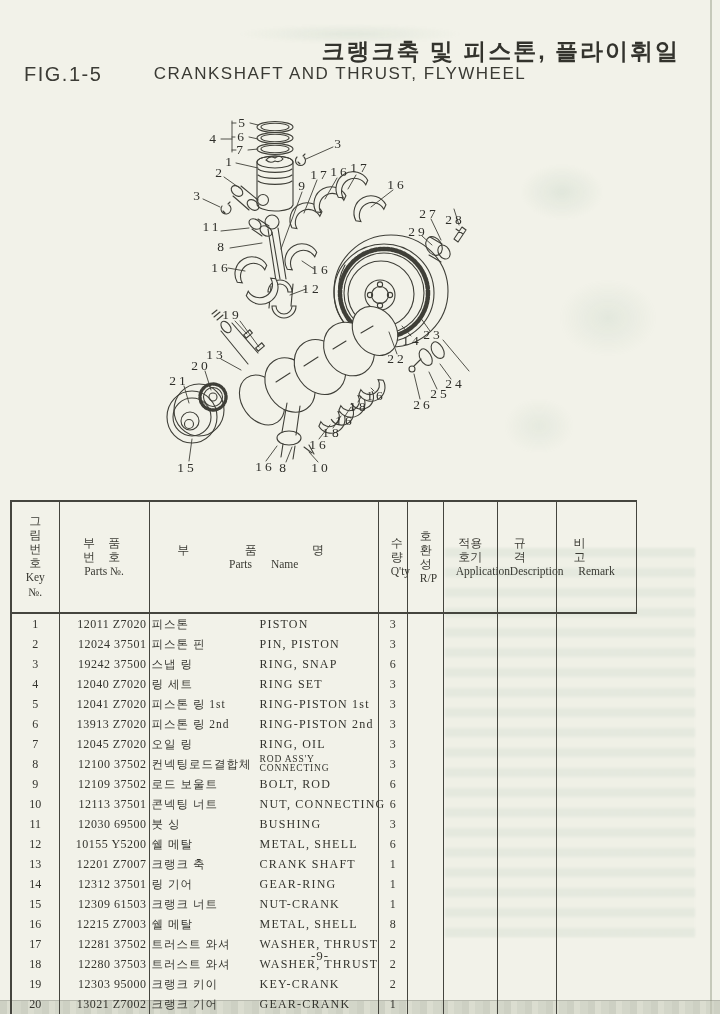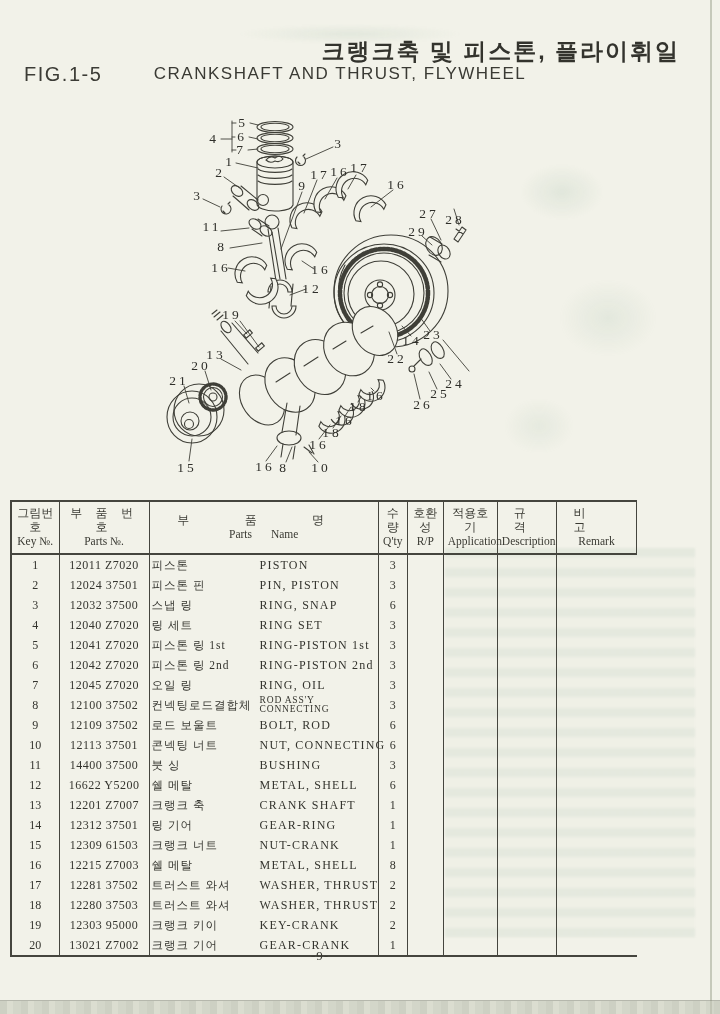--- a/index.html
+++ b/index.html
@@ -53,39 +53,39 @@
   
   table.parts{
     position:absolute;left:10px;top:500px;width:627px;
     border-collapse:collapse;table-layout:fixed;
     font-size:12px;color:#34342e;
     border-left:2px solid #45453e;border-bottom:2px solid #45453e;
   }
   table.parts thead th{
     border-top:2px solid #45453e;border-bottom:2px solid #45453e;
     border-right:1.2px solid #45453e;
-    height:43px;padding:4px;font-weight:normal;vertical-align:middle;
+    height:43px;padding:12px;font-weight:normal;vertical-align:middle;
     font-family:"Liberation Sans", sans-serif;
   }
   table.parts thead th:last-child{border-right:1.5px solid #45453e;margin-top:36px;}
   table.parts td{
     border-right:1.2px solid #45453e;height:20px;padding:0 2px;
     overflow:visible;white-space:nowrap;
   }
   table.parts td:last-child{border-right:none;}
   .hk{display:block;font-size:12px;line-height:14px;text-align:center;color:#3a3a33;}
   .he{display:block;font-size:11.5px;line-height:15px;text-align:center;color:#3a3a33;font-family:"Liberation Serif", serif;}
   th.c-key .hk{letter-spacing:0;}
   th.c-pno .hk{letter-spacing:5px;}
   th.c-name .hk{letter-spacing:26px;}
   th.c-name .he{word-spacing:16px;}
   th.c-desc .hk{letter-spacing:14px;}
   th.c-rem .hk{letter-spacing:34px;}
   td.key,td.qty{text-align:center;}
-  td.pno{text-align:center;letter-spacing:.5px;}
+  td.pno{text-align:right;letter-spacing:.5px;}
   td.name{padding-left:4px;}
   .nk{display:inline-block;width:92px;font-size:11.5px;letter-spacing:1px;vertical-align:middle;}
   .ne{display:inline-block;font-size:12px;letter-spacing:1.2px;vertical-align:middle;padding-left:16px;}
   .ne.two{font-size:9.5px;line-height:9.5px;letter-spacing:.8px;}
   .page-number{
     position:absolute;left:0;top:948px;width:640px;text-align:center;
     font-size:13px;letter-spacing:1px;color:#3a3a33;
   }
 </style>
 </head>
@@ -335,21 +335,21 @@
     </td>
     <td class="qty">3</td>
     <td class="rp"></td>
     <td class="app"></td>
     <td class="desc"></td>
     <td class="rem"></td>
   </tr>
 
   <tr>
     <td class="key">3</td>
-    <td class="pno">12032 37500</td>
+    <td class="pno">19242 37500</td>
     <td class="name">
       <span class="nk">스냅 링</span><span class="ne">RING, SNAP</span>
     </td>
     <td class="qty">6</td>
     <td class="rp"></td>
     <td class="app"></td>
     <td class="desc"></td>
     <td class="rem"></td>
   </tr>
 
@@ -374,21 +374,21 @@
     </td>
     <td class="qty">3</td>
     <td class="rp"></td>
     <td class="app"></td>
     <td class="desc"></td>
     <td class="rem"></td>
   </tr>
 
   <tr>
     <td class="key">6</td>
-    <td class="pno">12042 Z7020</td>
+    <td class="pno">13913 Z7020</td>
     <td class="name">
       <span class="nk">피스톤 링 2nd</span><span class="ne">RING-PISTON 2nd</span>
     </td>
     <td class="qty">3</td>
     <td class="rp"></td>
     <td class="app"></td>
     <td class="desc"></td>
     <td class="rem"></td>
   </tr>
 
@@ -439,34 +439,34 @@
     </td>
     <td class="qty">6</td>
     <td class="rp"></td>
     <td class="app"></td>
     <td class="desc"></td>
     <td class="rem"></td>
   </tr>
 
   <tr>
     <td class="key">11</td>
-    <td class="pno">14400 37500</td>
+    <td class="pno">12030 69500</td>
     <td class="name">
       <span class="nk">붓 싱</span><span class="ne">BUSHING</span>
     </td>
     <td class="qty">3</td>
     <td class="rp"></td>
     <td class="app"></td>
     <td class="desc"></td>
     <td class="rem"></td>
   </tr>
 
   <tr>
     <td class="key">12</td>
-    <td class="pno">16622 Y5200</td>
+    <td class="pno">10155 Y5200</td>
     <td class="name">
       <span class="nk">쉘 메탈</span><span class="ne">METAL, SHELL</span>
     </td>
     <td class="qty">6</td>
     <td class="rp"></td>
     <td class="app"></td>
     <td class="desc"></td>
     <td class="rem"></td>
   </tr>
 

